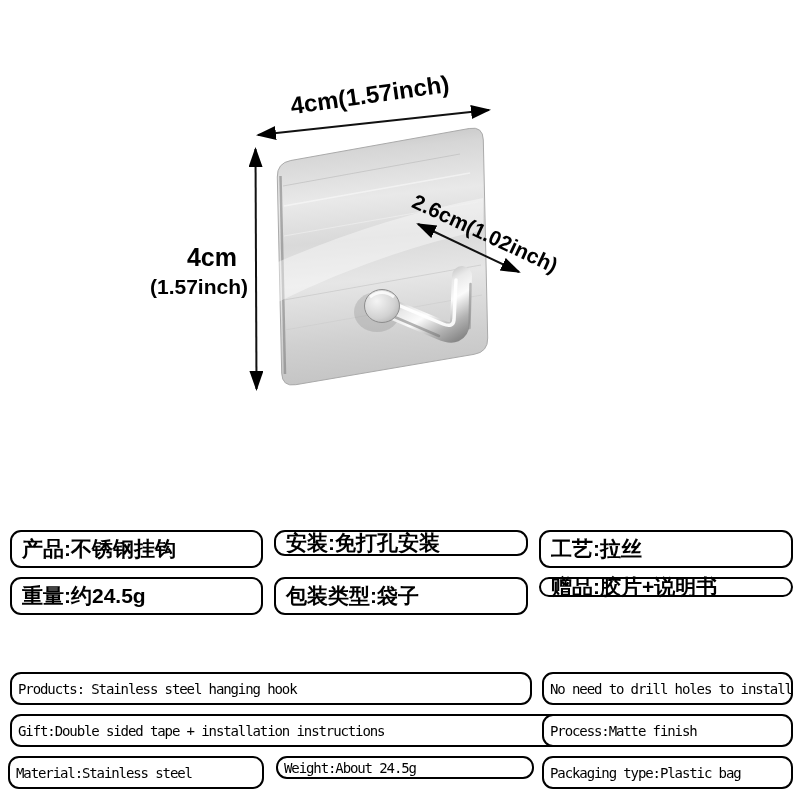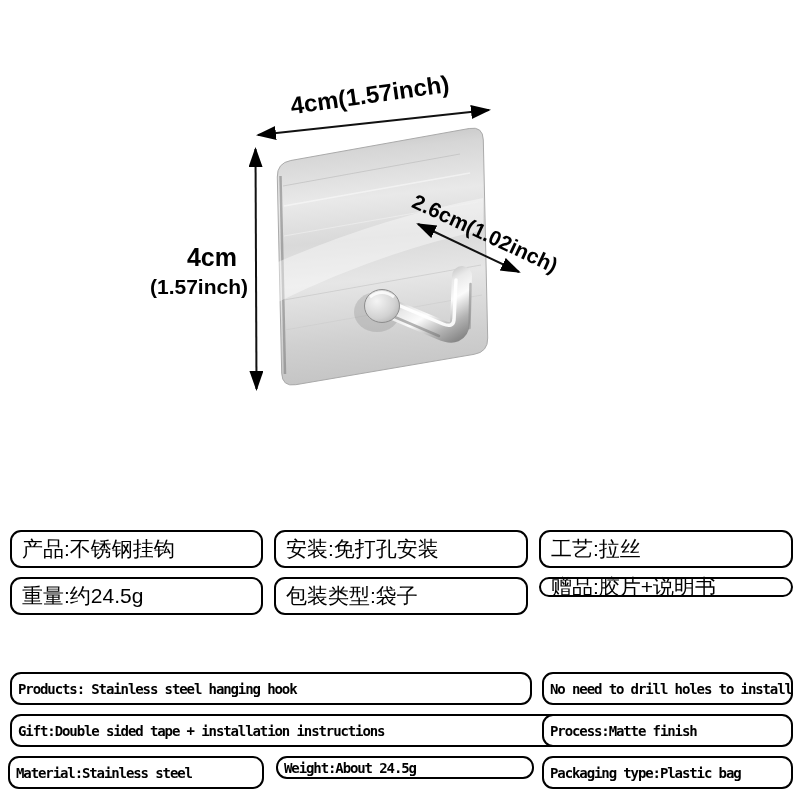--- a/index.html
+++ b/index.html
@@ -3,23 +3,23 @@
 <meta charset="utf-8">
 <style>
   html,body{margin:0;padding:0;background:#ffffff;}
   .page{position:relative;width:800px;height:800px;background:#ffffff;overflow:hidden;
         font-family:"Liberation Sans",sans-serif;}
   .illustration{position:absolute;left:0;top:0;}
   .dim-text{fill:#000000;font-family:"Liberation Sans",sans-serif;font-weight:bold;}
   .specs{position:absolute;left:0;top:0;width:800px;height:800px;}
   .box{position:absolute;box-sizing:border-box;border:2.5px solid #000000;border-radius:11px;
        display:flex;align-items:center;background:#ffffff;white-space:nowrap;color:#000000;}
-  .box.cn{font-size:21px;font-weight:normal;padding:0 10px;
+  .box.cn{font-size:21px;font-weight:bold;padding:0 10px;
           font-family:"Liberation Sans",sans-serif;}
-  .box.en{font-size:14px;font-weight:bold;letter-spacing:-1.1px;padding:0 6px;
+  .box.en{font-size:14px;font-weight:normal;letter-spacing:-1.1px;padding:0 6px;
           font-family:"DejaVu Sans Mono",monospace;}
 </style>
 </head>
 <body>
 
 <div class="page">
 
   <svg class="illustration" width="800" height="525" viewBox="0 0 800 525">
     <defs>
       <linearGradient id="plateG" x1="0" y1="0" x2="0.08" y2="1">
@@ -86,21 +86,21 @@
     <text class="dim-text" x="212" y="266" font-size="25" text-anchor="middle">4cm</text>
     <text class="dim-text" x="199" y="294" font-size="21" text-anchor="middle">(1.57inch)</text>
     <text class="dim-text" x="482" y="240" font-size="21" text-anchor="middle" transform="rotate(25 482 240)">2.6cm(1.02inch)</text>
   </svg>
 
   <div class="specs">
 
     <div class="box cn" style="left:10px;top:530px;width:253px;height:38px">
       <span>产品:不锈钢挂钩</span>
       </div>
-    <div class="box cn" style="left:274px;top:530px;width:254px;height:38px">
+    <div class="box cn" style="left:274px;top:530px;width:254px;height:26px">
       <span>安装:免打孔安装</span>
       </div>
     <div class="box cn" style="left:539px;top:530px;width:254px;height:38px">
       <span>工艺:拉丝</span>
       </div>
 
     <div class="box cn" style="left:10px;top:577px;width:253px;height:38px">
       <span>重量:约24.5g</span>
       </div>
     <div class="box cn" style="left:274px;top:577px;width:254px;height:38px">

